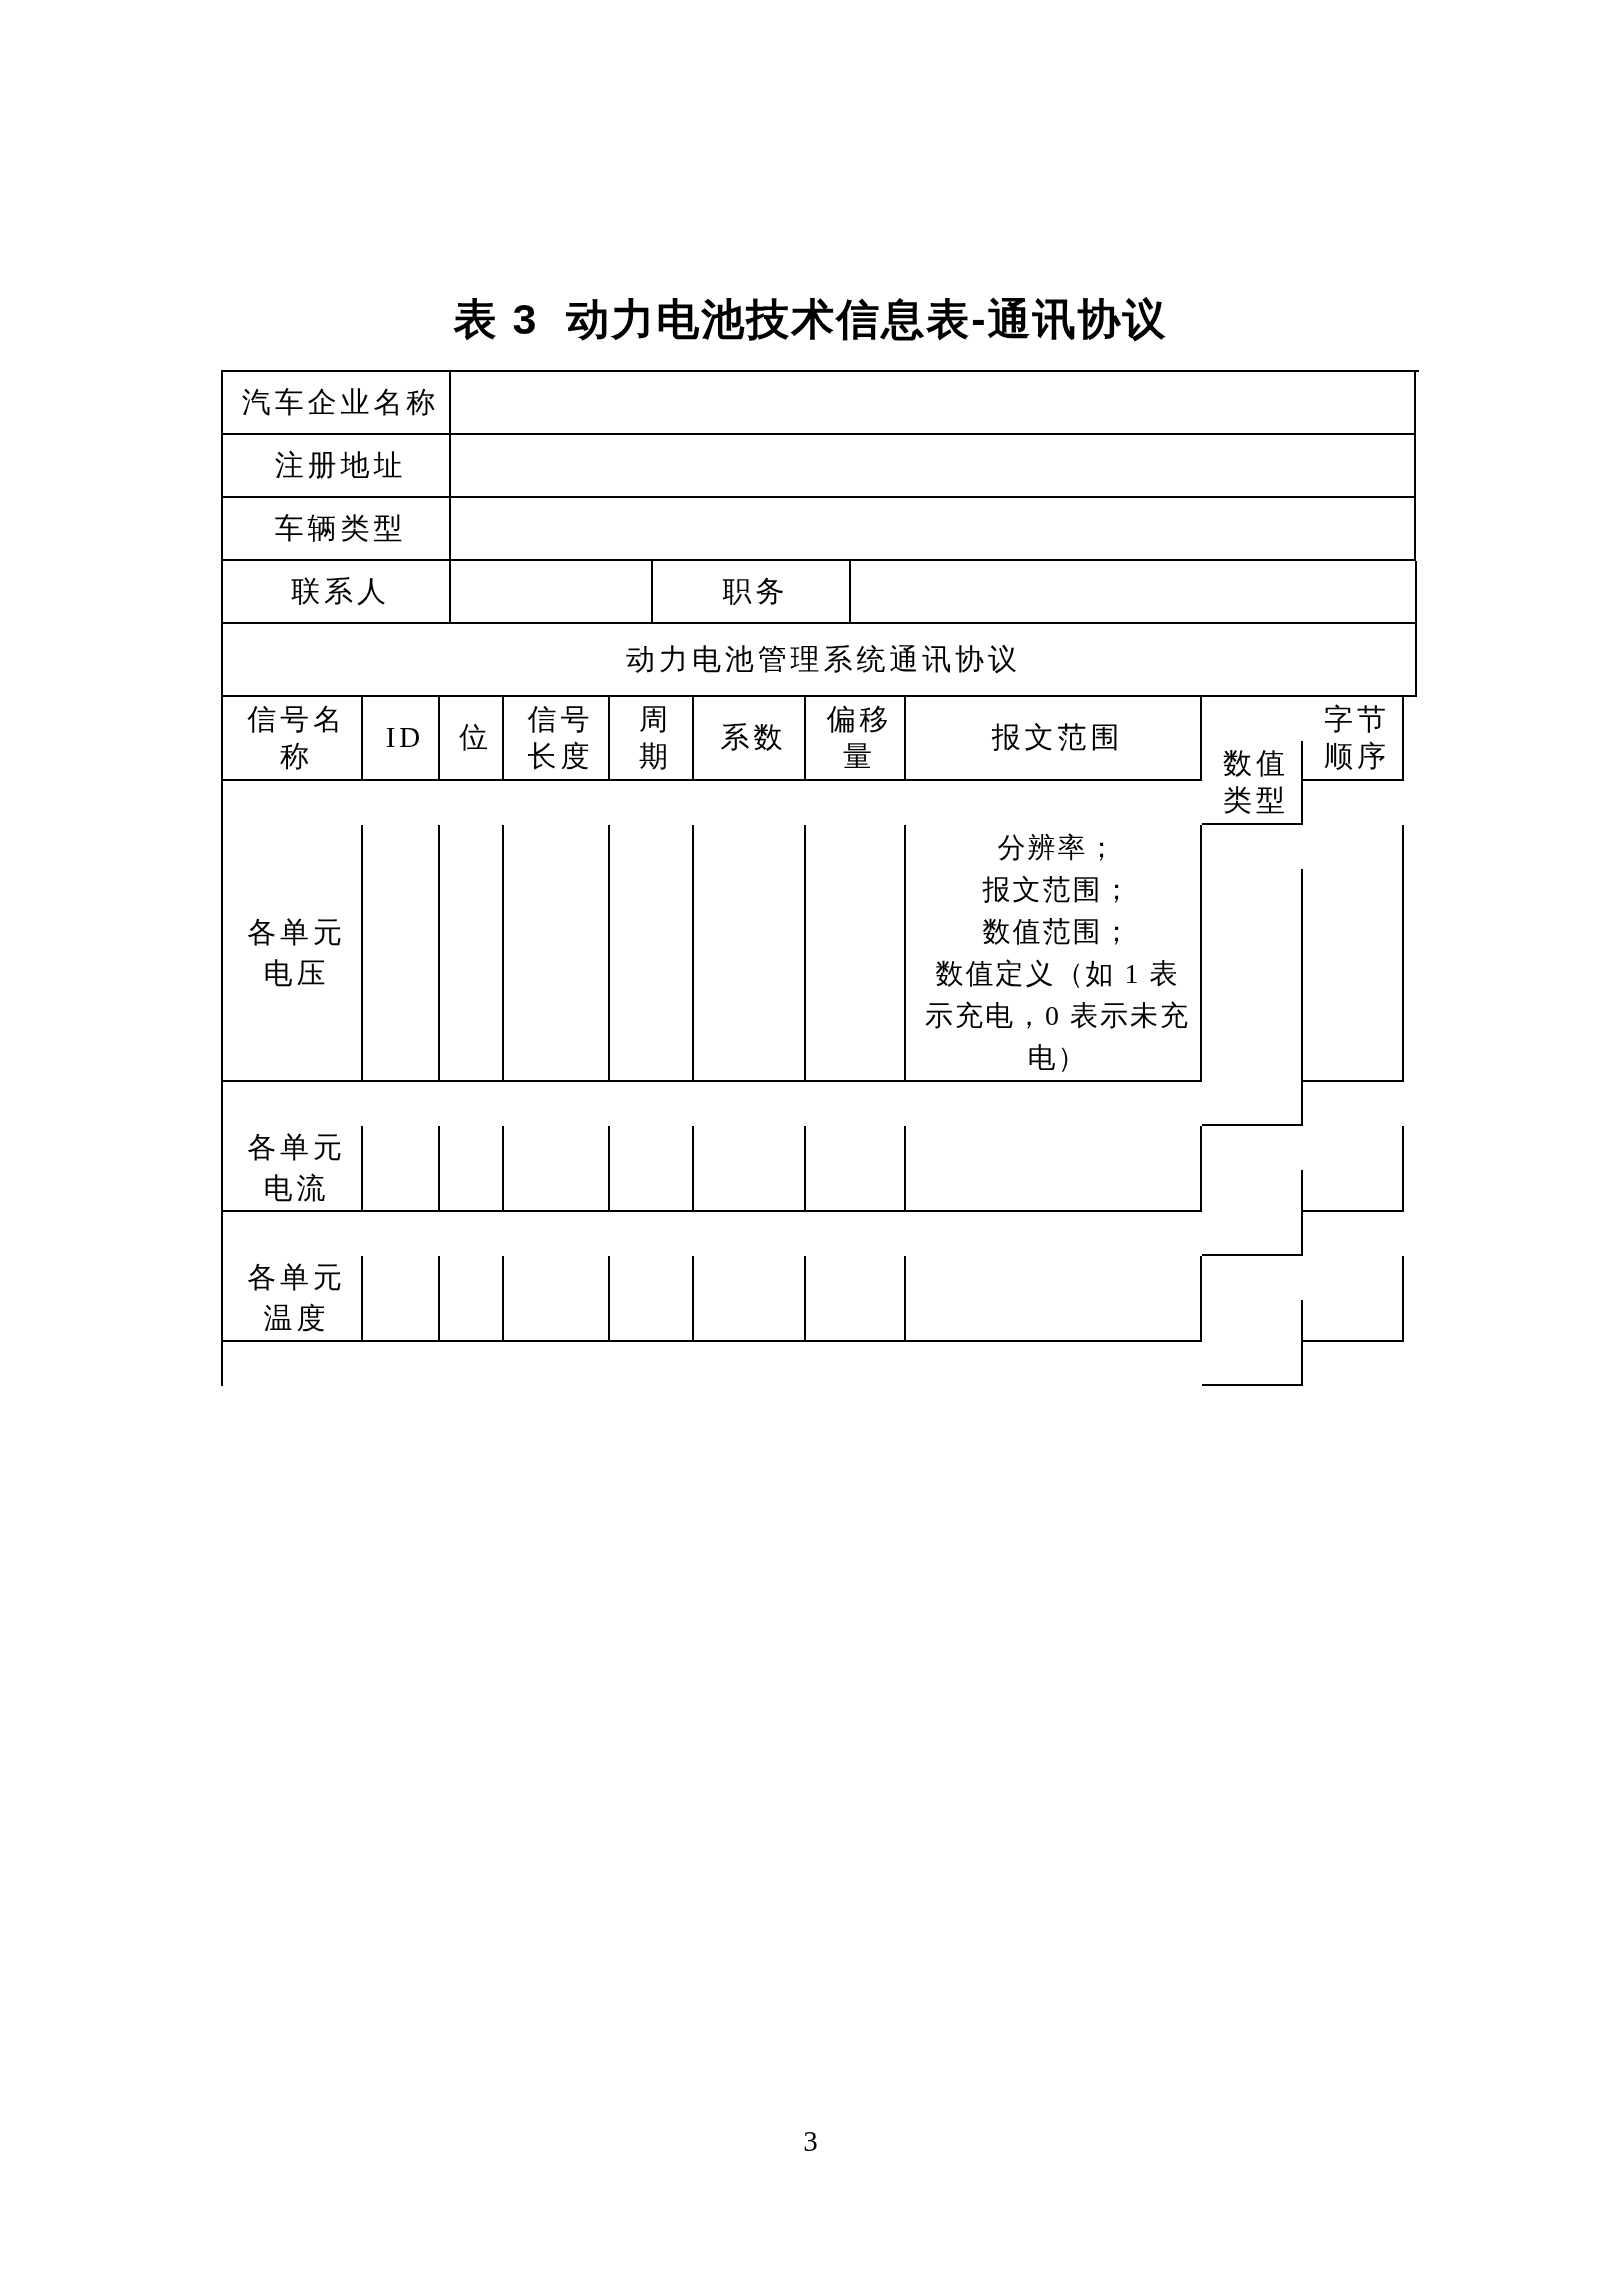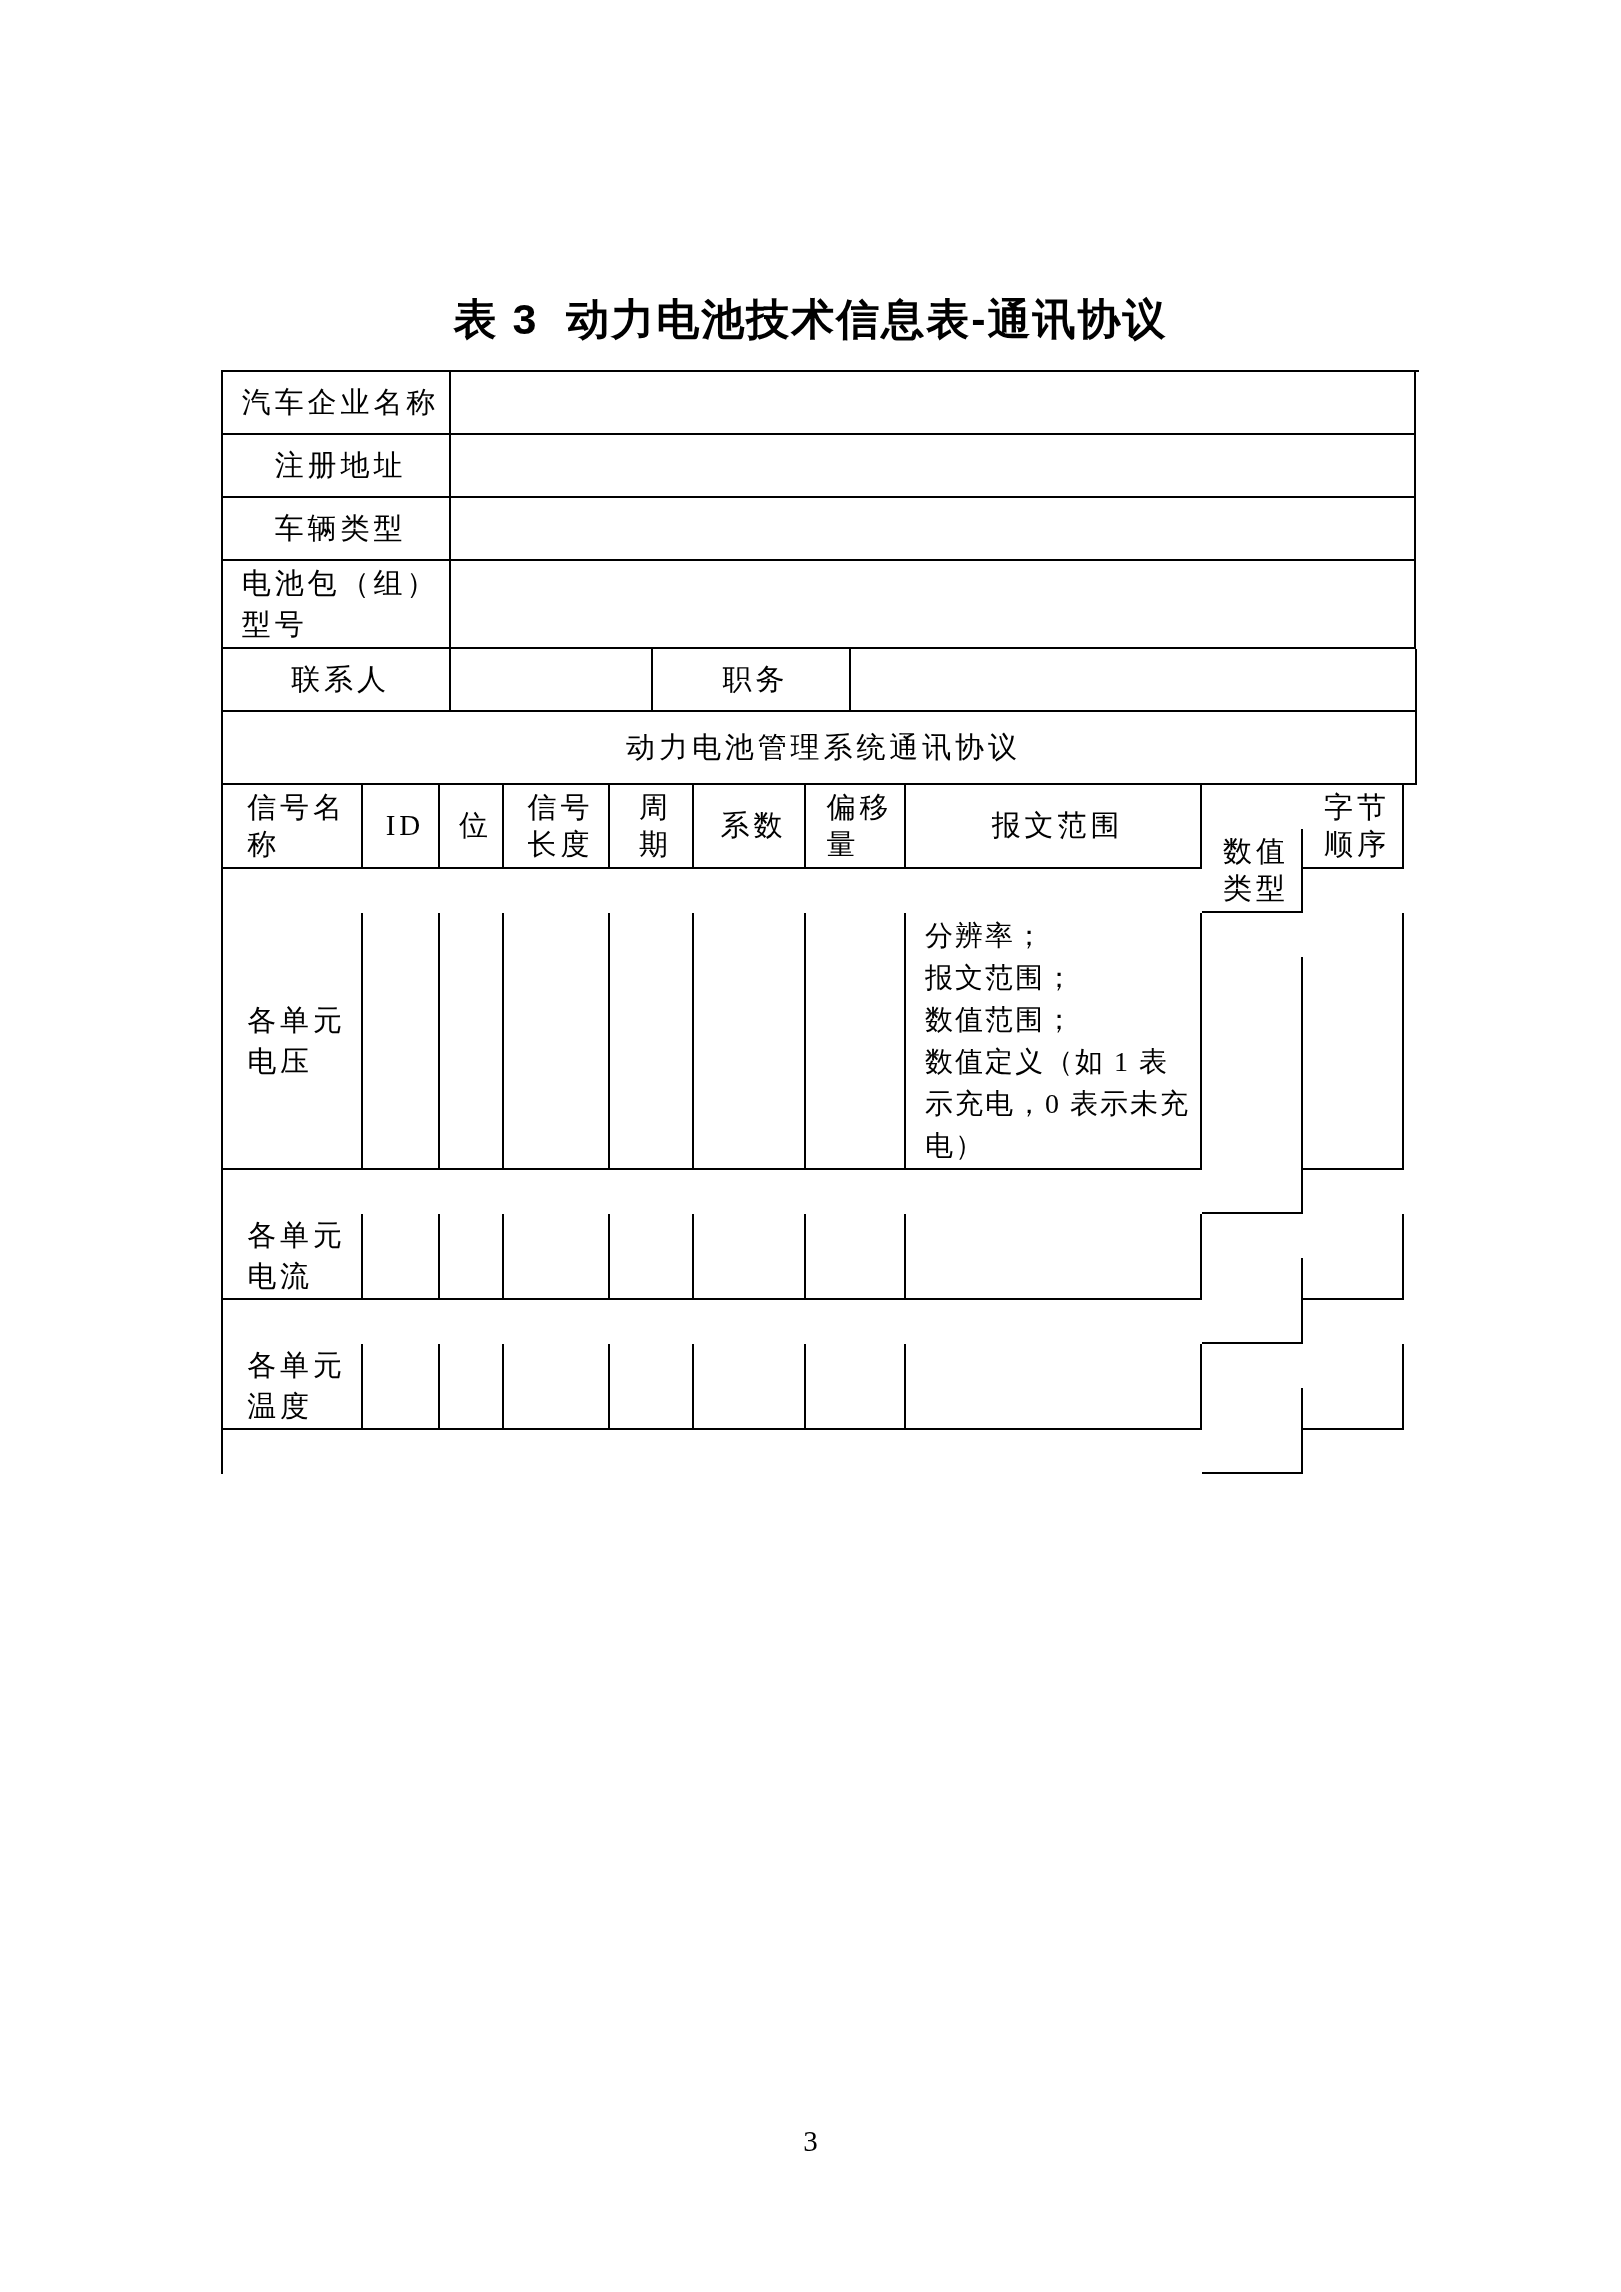--- a/index.html
+++ b/index.html
@@ -34,21 +34,21 @@
     border-left: 2px solid #000;
   }
   .row { display: flex; }
   .cell {
     box-sizing: border-box;
     border-right: 2px solid #000;
     border-bottom: 2px solid #000;
     display: flex;
     align-items: center;
     justify-content: center;
-    text-align: left;
+    text-align: center;
     font-size: 29px;
     line-height: 1.4;
     letter-spacing: 3.9px;
     padding-left: 9px; 
     white-space: pre-line;
     overflow: hidden;
   }
   
   .wLabel { width: 228px; }
   .wValue { width: 965px; }
@@ -100,25 +100,20 @@
     </div>
     <div class="row">
       <div class="cell wLabel h64">注册地址</div>
       <div class="cell wValue h64"></div>
     </div>
     <div class="row">
       <div class="cell wLabel h64">车辆类型</div>
       <div class="cell wValue h64"></div>
     </div>
 
-    <div class="row">
-      <div class="cell wLabel h90">电池包（组）
-型号</div>
-      <div class="cell wValue h90"></div>
-    </div>
 
     <div class="row">
       <div class="cell wLabel h64">联系人</div>
       <div class="cell wC1 h64"></div>
       <div class="cell wC2 h64">职务</div>
       <div class="cell wC3 h64"></div>
     </div>
 
 
     <div class="row">

